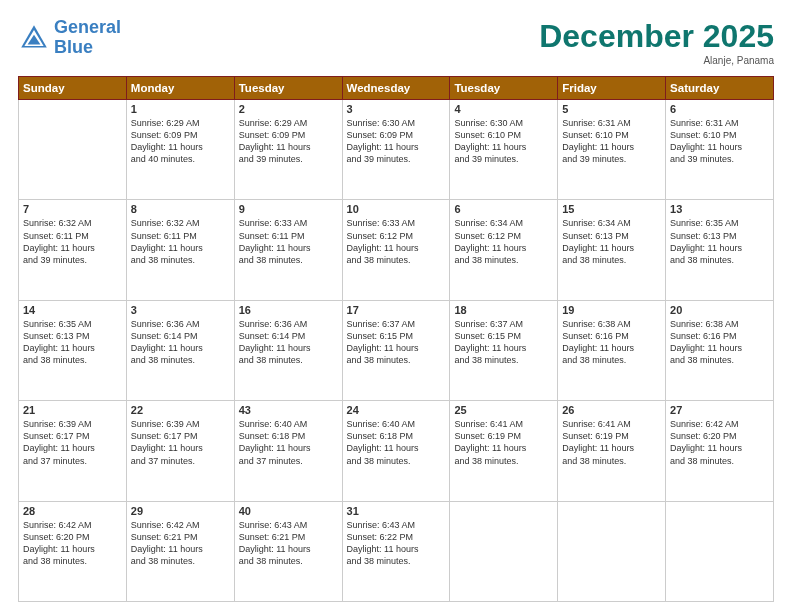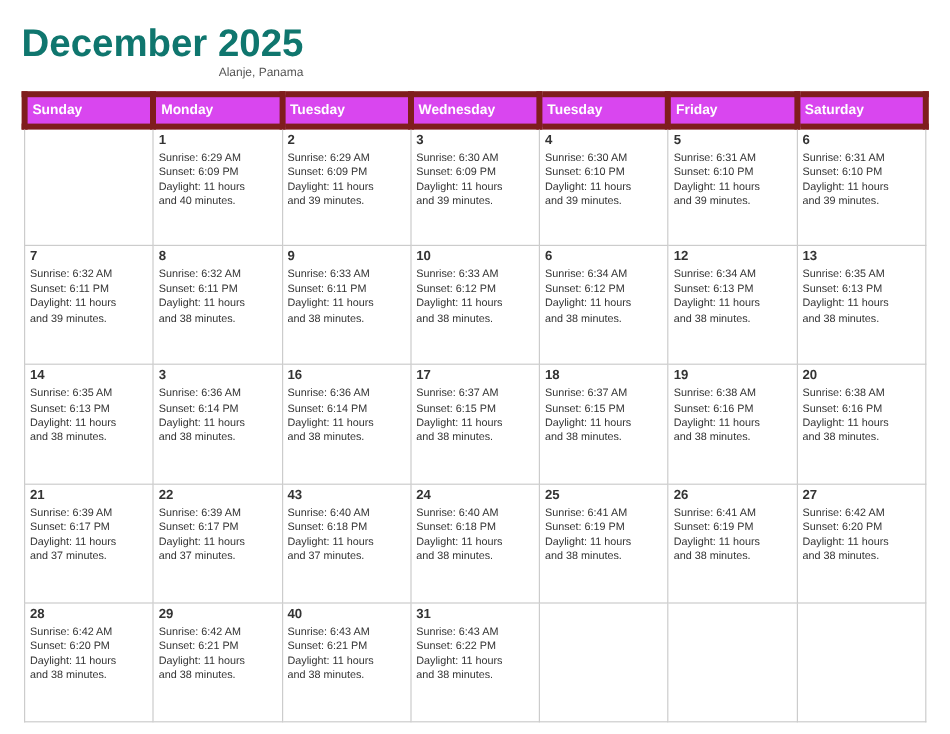--- a/index.html
+++ b/index.html
@@ -53,27 +53,27 @@
       font-size: 10px;
       color: #555;
     }
     .calendar {
       flex: 1;
       border-collapse: collapse;
       width: 100%;
       table-layout: fixed;
     }
     .calendar th {
-      background-color: #d946ef;
+      background-color: #a16207;
       color: #fff;
       font-size: 11.5px;
       font-weight: bold;
       padding: 5px 4px;
       text-align: left;
-      border: 5px solid #7f1d1d;
+      border: 1px solid #7f1d1d;
     }
     .calendar td {
       border: 1px solid #ccc;
       vertical-align: top;
       padding: 3px 4px;
       font-size: 9.5px;
       color: #333;
       height: 88px;
     }
     .day-number {
@@ -92,20 +92,31 @@
     }
     .week-row td {
       background: #fff;
     }
   </style>
 </head>
 <body>
 
 <div class="page">
   <div class="header">
+    <div class="logo">
+      <svg class="logo-icon" viewBox="0 0 40 40">
+        <polygon points="20,4 36,32 4,32" fill="#3a7fc1"></polygon>
+        <polygon points="20,10 32,30 8,30" fill="#fff"></polygon>
+        <polygon points="20,16 28,28 12,28" fill="#3a7fc1"></polygon>
+      </svg>
+      <div class="logo-text">
+        <div><span>General</span></div>
+        <div><span style="color:#3a7fc1">Blue</span></div>
+      </div>
+    </div>
     <div class="title-block">
       <div class="month-title">December 2025</div>
       <div class="location">Alanje, Panama</div>
     </div>
   </div>
 
   <table class="calendar">
     <thead>
       <tr>
       <th>Sunday</th>
@@ -193,21 +204,21 @@
 and 38 minutes.</div>
           </td>
           <td>
             <span class="day-number">6</span>
             <div class="day-info" style="white-space: pre-line;">Sunrise: 6:34 AM
 Sunset: 6:12 PM
 Daylight: 11 hours
 and 38 minutes.</div>
           </td>
           <td>
-            <span class="day-number">12</span>
+            <span class="day-number">15</span>
             <div class="day-info" style="white-space: pre-line;">Sunrise: 6:34 AM
 Sunset: 6:13 PM
 Daylight: 11 hours
 and 38 minutes.</div>
           </td>
           <td>
             <span class="day-number">13</span>
             <div class="day-info" style="white-space: pre-line;">Sunrise: 6:35 AM
 Sunset: 6:13 PM
 Daylight: 11 hours

